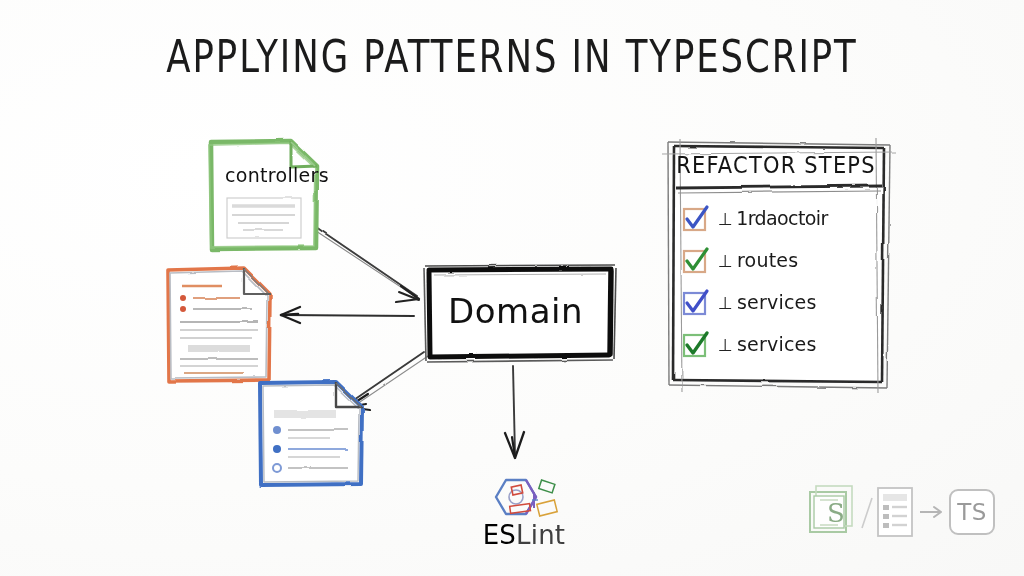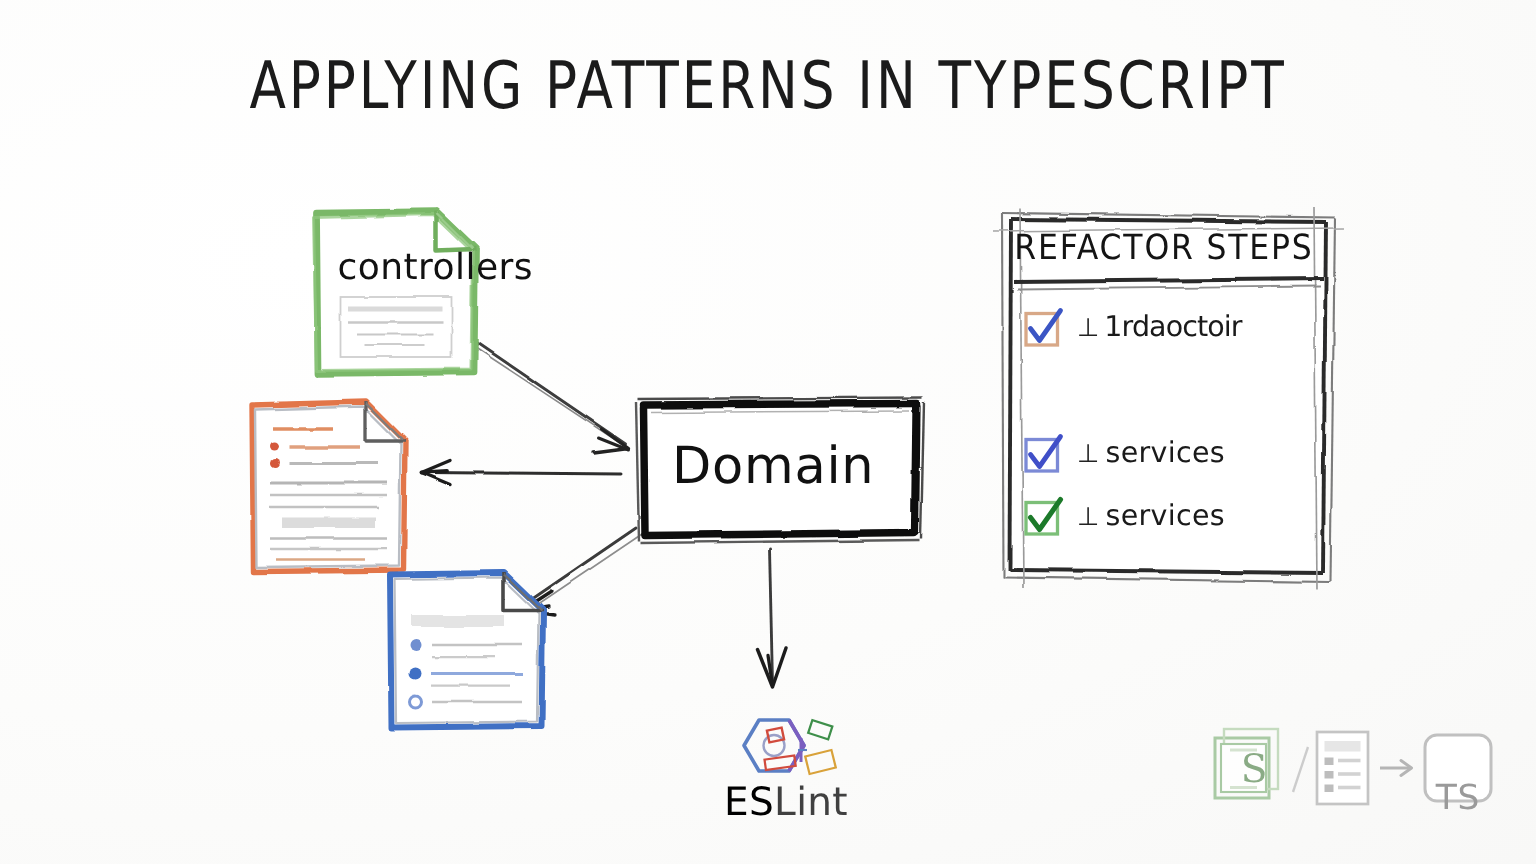--- a/index.html
+++ b/index.html
@@ -31,21 +31,21 @@
     transform-origin:center top;
   }
 
   
   .doc{position:absolute;}
   .doc svg{position:absolute;left:0;top:0;overflow:visible;}
 
   .doc-label{
     position:absolute;
     font-family:"DejaVu Sans", sans-serif;
-    font-size:24px;
+    font-size:19px;
     color:#111;
     white-space:nowrap;
     letter-spacing:.3px;
   }
 
   
   .domain-box{position:absolute;left:418px;top:262px;width:195px;height:98px;}
   .domain-label{
     position:absolute;left:0;top:0;width:195px;height:98px;
     display:flex;align-items:center;justify-content:center;
@@ -85,21 +85,21 @@
   .footer{position:absolute;left:800px;top:478px;width:200px;height:70px;}
   .footer svg{position:absolute;left:0;top:0;overflow:visible;}
   .f-s{
     position:absolute;left:16px;top:14px;width:40px;height:42px;
     display:flex;align-items:center;justify-content:center;
     font-family:"DejaVu Serif", serif;font-size:26px;color:#8aab85;
   }
   .f-ts{
     position:absolute;left:134px;top:14px;width:56px;height:42px;
     display:flex;align-items:center;justify-content:center;
-    font-family:"DejaVu Sans", sans-serif;font-size:23px;color:#9a9a9a;letter-spacing:.5px;margin-top:20px;
+    font-family:"DejaVu Sans", sans-serif;font-size:23px;color:#9a9a9a;letter-spacing:.5px;
   }
   .arrows{position:absolute;left:0;top:0;width:1024px;height:576px;overflow:visible;}
 </style>
 </head>
 <body>
 
 <div class="paper-bg"></div>
 
 <div class="stage">
 
@@ -249,20 +249,31 @@
           <rect x="2" y="3" width="21" height="21" fill="none" stroke="#d8a887" stroke-width="2.2"></rect>
           <path d="M5 13 L11 21 L25 1" fill="none" stroke="#3b54c4" stroke-width="3.2" stroke-linecap="round" stroke-linejoin="round"></path>
         </svg>
       </span>
       <span class="ctext garble">
         <span class="ctick">⊥</span><span>1rdaoctoir</span>
       </span>
     </div>
 
     
+    <div class="check-row" style="top:106px;">
+      <span class="cbox">
+        <svg width="30" height="28" viewBox="0 0 30 28" filter="url(#rough)">
+          <rect x="2" y="3" width="21" height="21" fill="none" stroke="#d8a887" stroke-width="2.2"></rect>
+          <path d="M5 13 L11 21 L25 1" fill="none" stroke="#2e8f35" stroke-width="3.2" stroke-linecap="round" stroke-linejoin="round"></path>
+        </svg>
+      </span>
+      <span class="ctext">
+        <span class="ctick">⊥</span><span>routes</span>
+      </span>
+    </div>
 
     
     <div class="check-row" style="top:148px;">
       <span class="cbox">
         <svg width="30" height="28" viewBox="0 0 30 28" filter="url(#rough)">
           <rect x="2" y="3" width="21" height="21" fill="none" stroke="#7b8ad6" stroke-width="2.2"></rect>
           <path d="M5 13 L11 21 L25 1" fill="none" stroke="#4050c8" stroke-width="3.2" stroke-linecap="round" stroke-linejoin="round"></path>
         </svg>
       </span>
       <span class="ctext">

